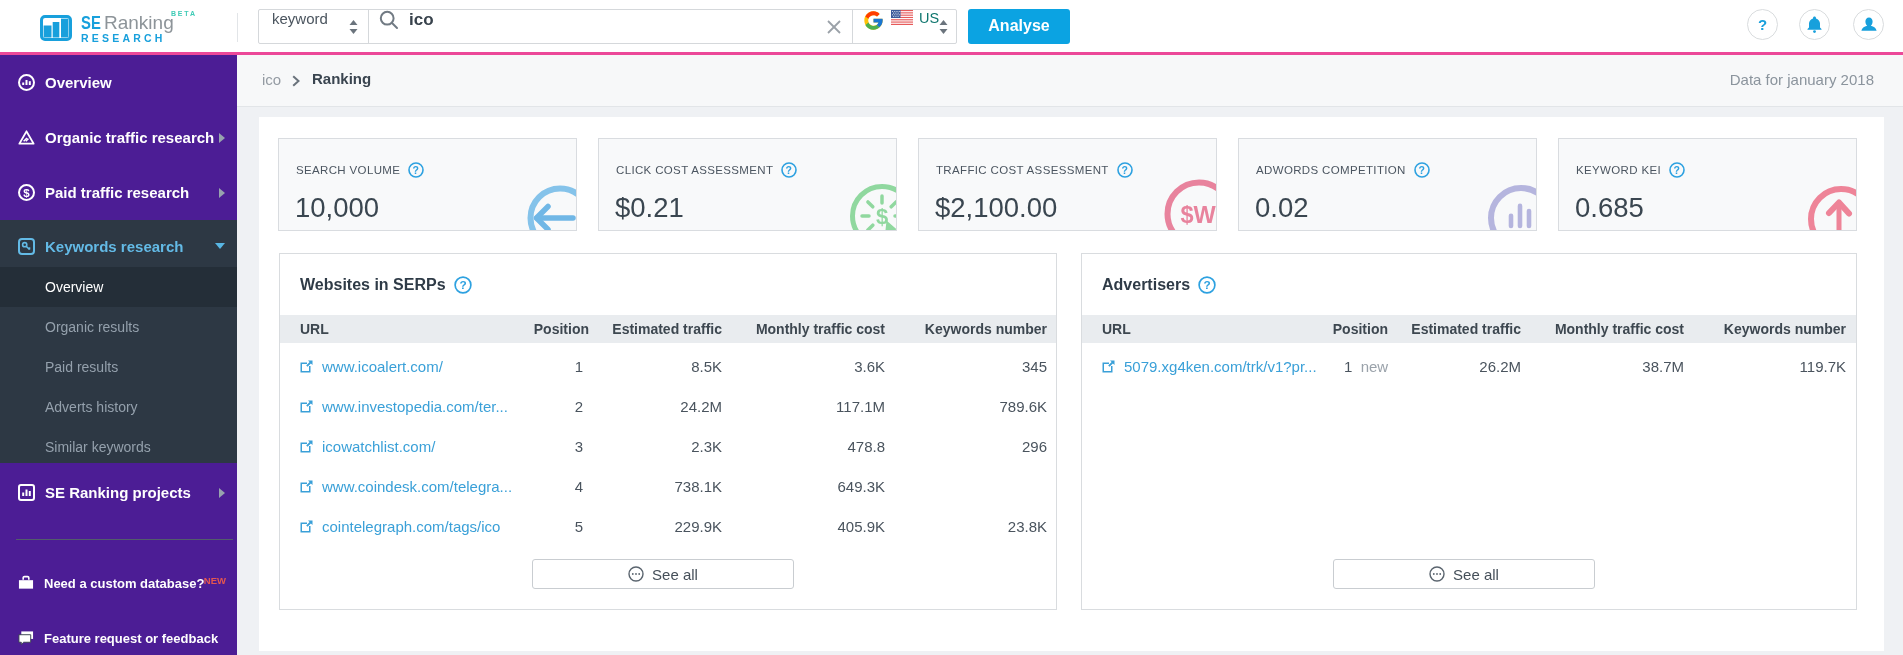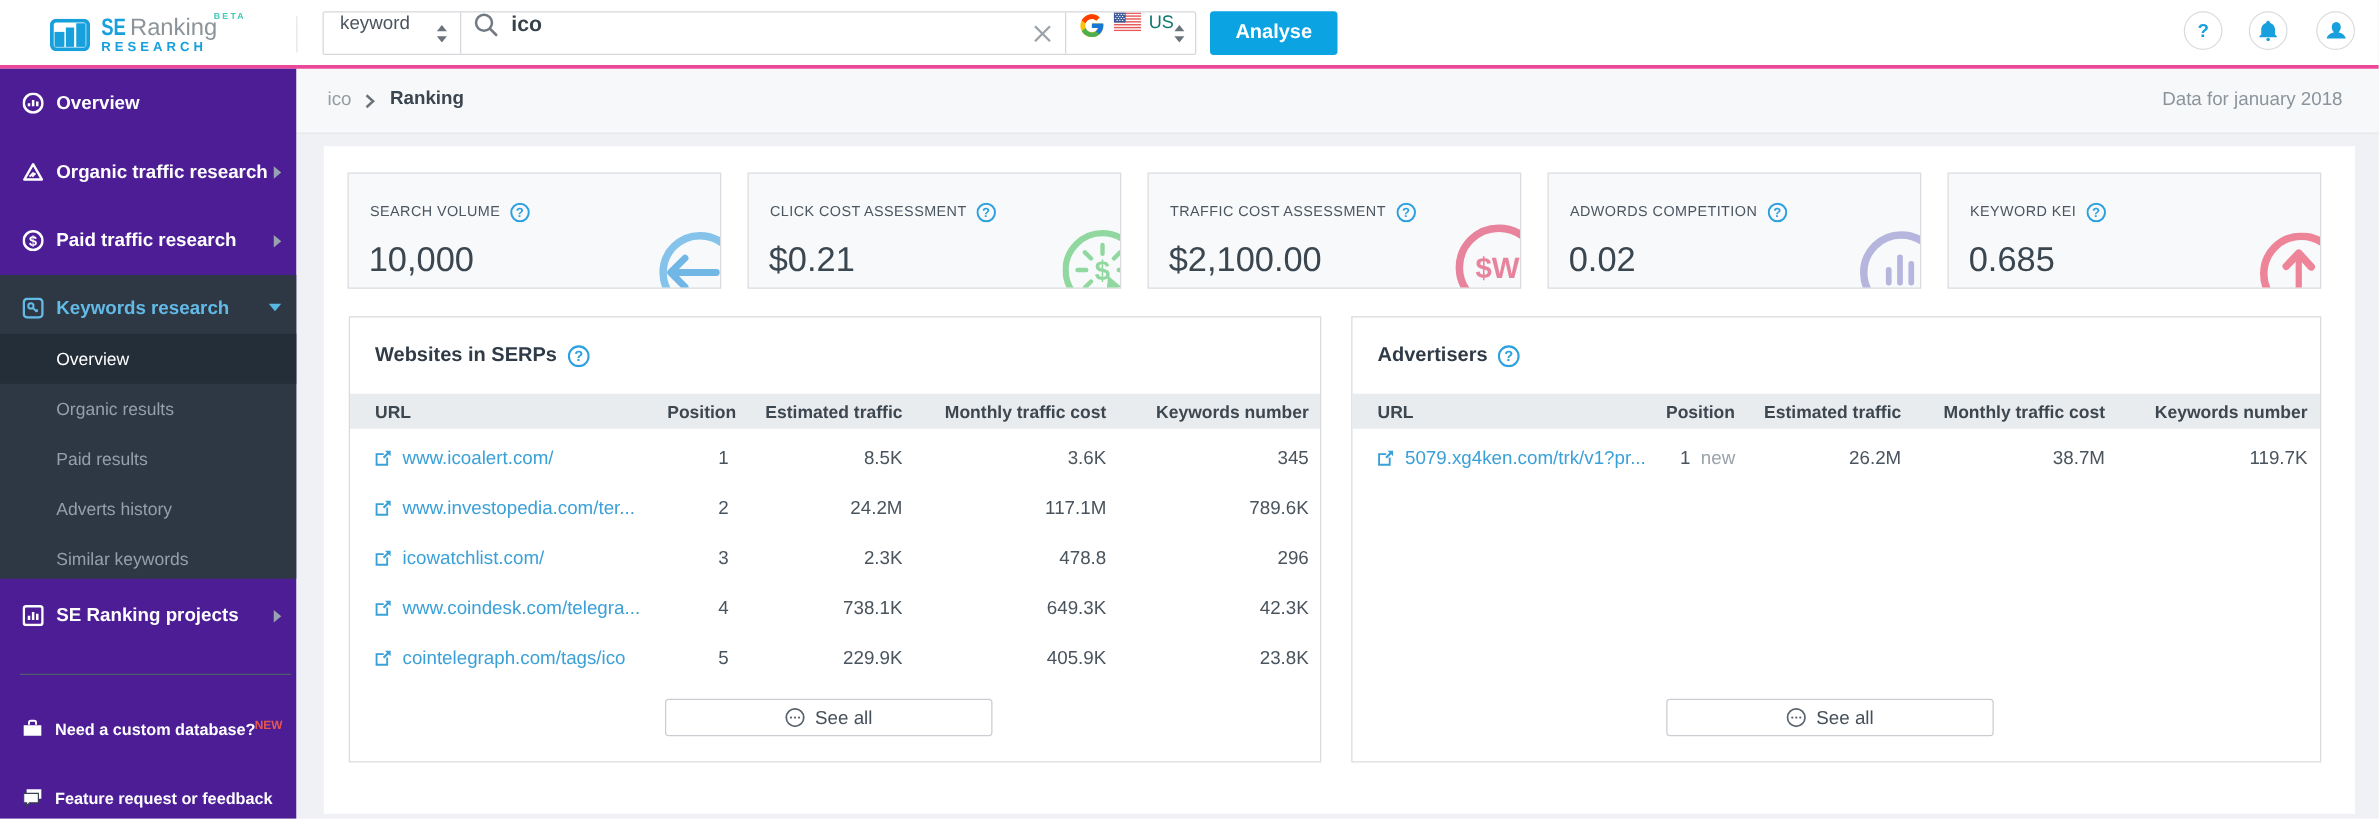--- a/index.html
+++ b/index.html
@@ -387,21 +387,20 @@
       <div class="c-url">
           <svg class="lnk-ico" width="13" height="13" viewBox="0 0 13 13">
             <path d="M0.5 2.5 H7 V4 H2 V11 H9 V6 H10.5 V12.5 H0.5 Z" fill="#3aa0d8"></path>
             <path d="M8 0.5 H12.5 V5 L10.9 3.4 L7.5 6.8 L6.2 5.5 L9.6 2.1 Z" fill="#3aa0d8"></path>
           </svg>
           <span class="link">www.coindesk.com/telegra...</span>
         </div>
       <div class="c-pos" style="left:243px;">4</div>
       <div class="c-est" style="left:322px;">738.1K</div>
       <div class="c-mon" style="left:465px;">649.3K</div>
-      <div class="c-kwn" style="left:627px;">42.3K</div>
     </div>
     <div class="trow" style="top:252px;">
       <div class="c-url">
           <svg class="lnk-ico" width="13" height="13" viewBox="0 0 13 13">
             <path d="M0.5 2.5 H7 V4 H2 V11 H9 V6 H10.5 V12.5 H0.5 Z" fill="#3aa0d8"></path>
             <path d="M8 0.5 H12.5 V5 L10.9 3.4 L7.5 6.8 L6.2 5.5 L9.6 2.1 Z" fill="#3aa0d8"></path>
           </svg>
           <span class="link">cointelegraph.com/tags/ico</span>
         </div>
       <div class="c-pos" style="left:243px;">5</div>

